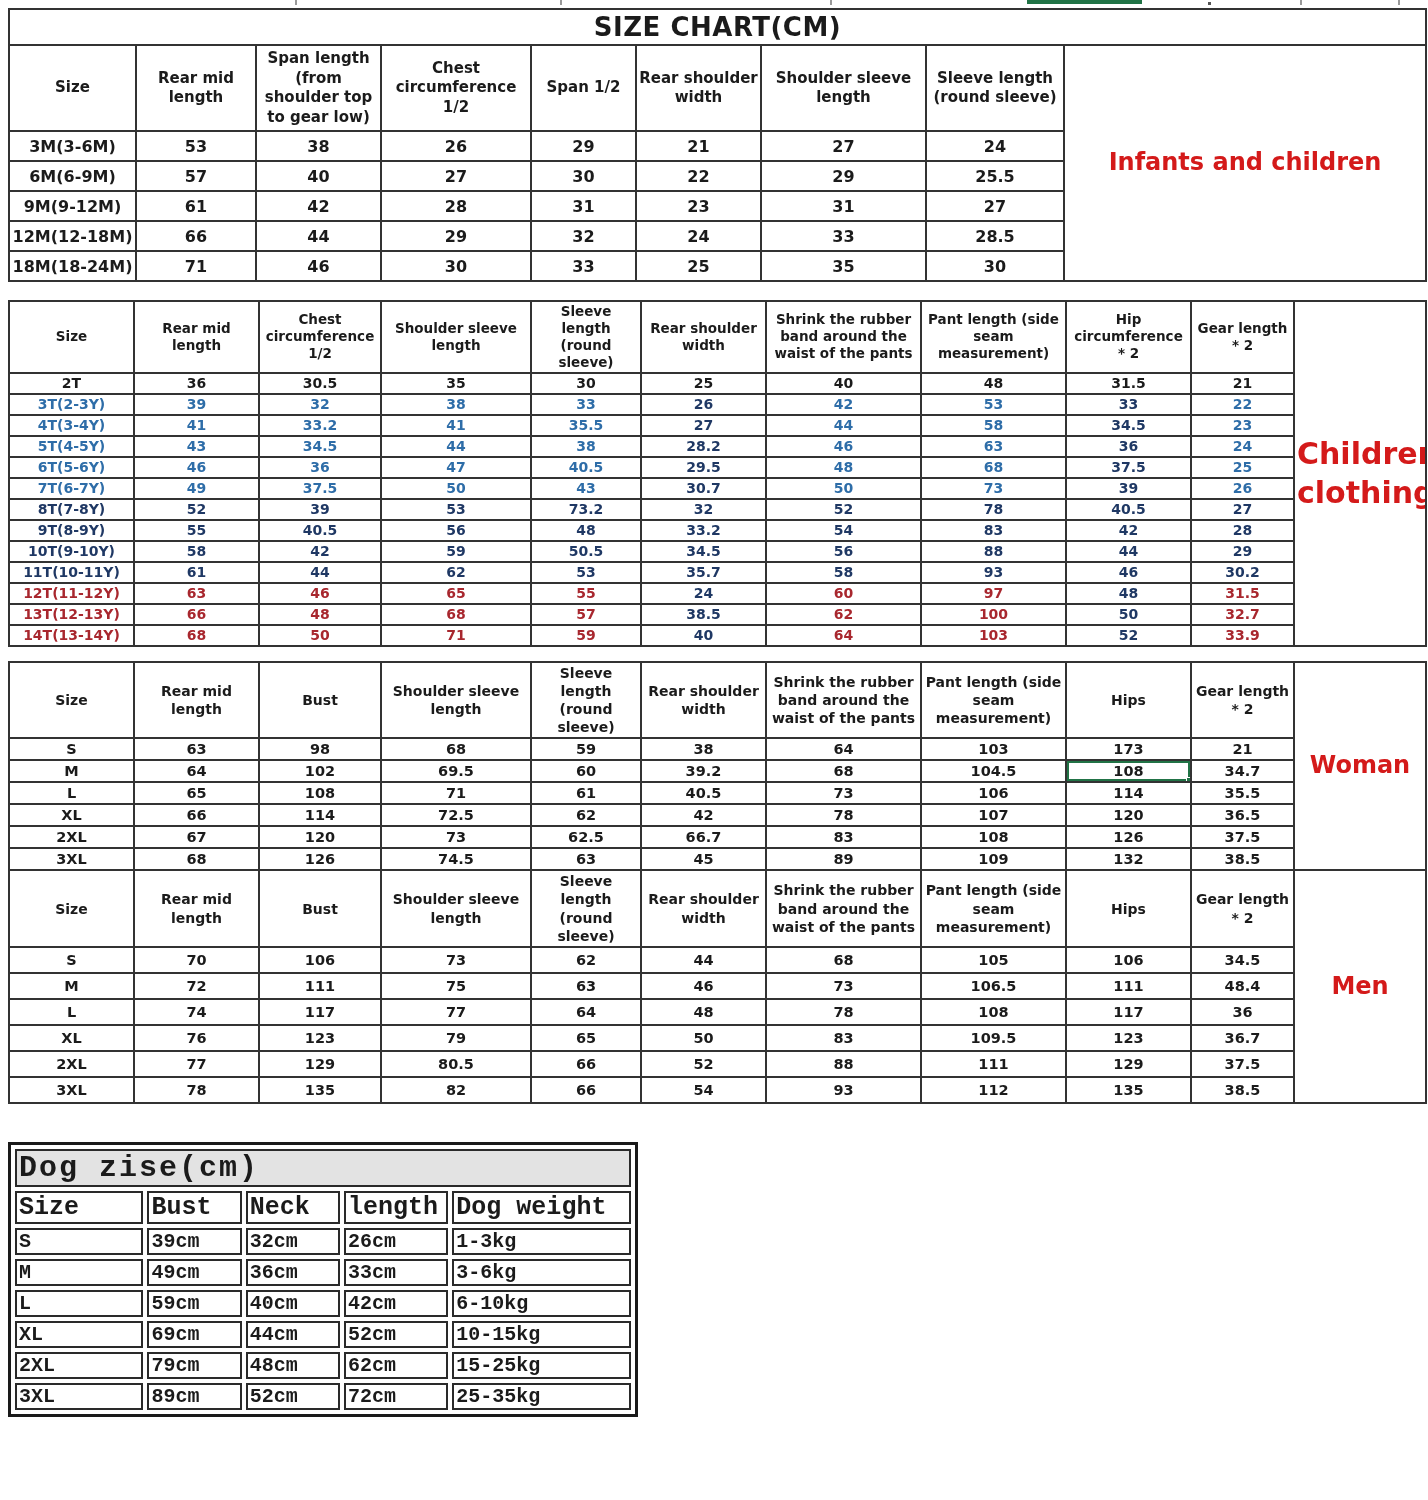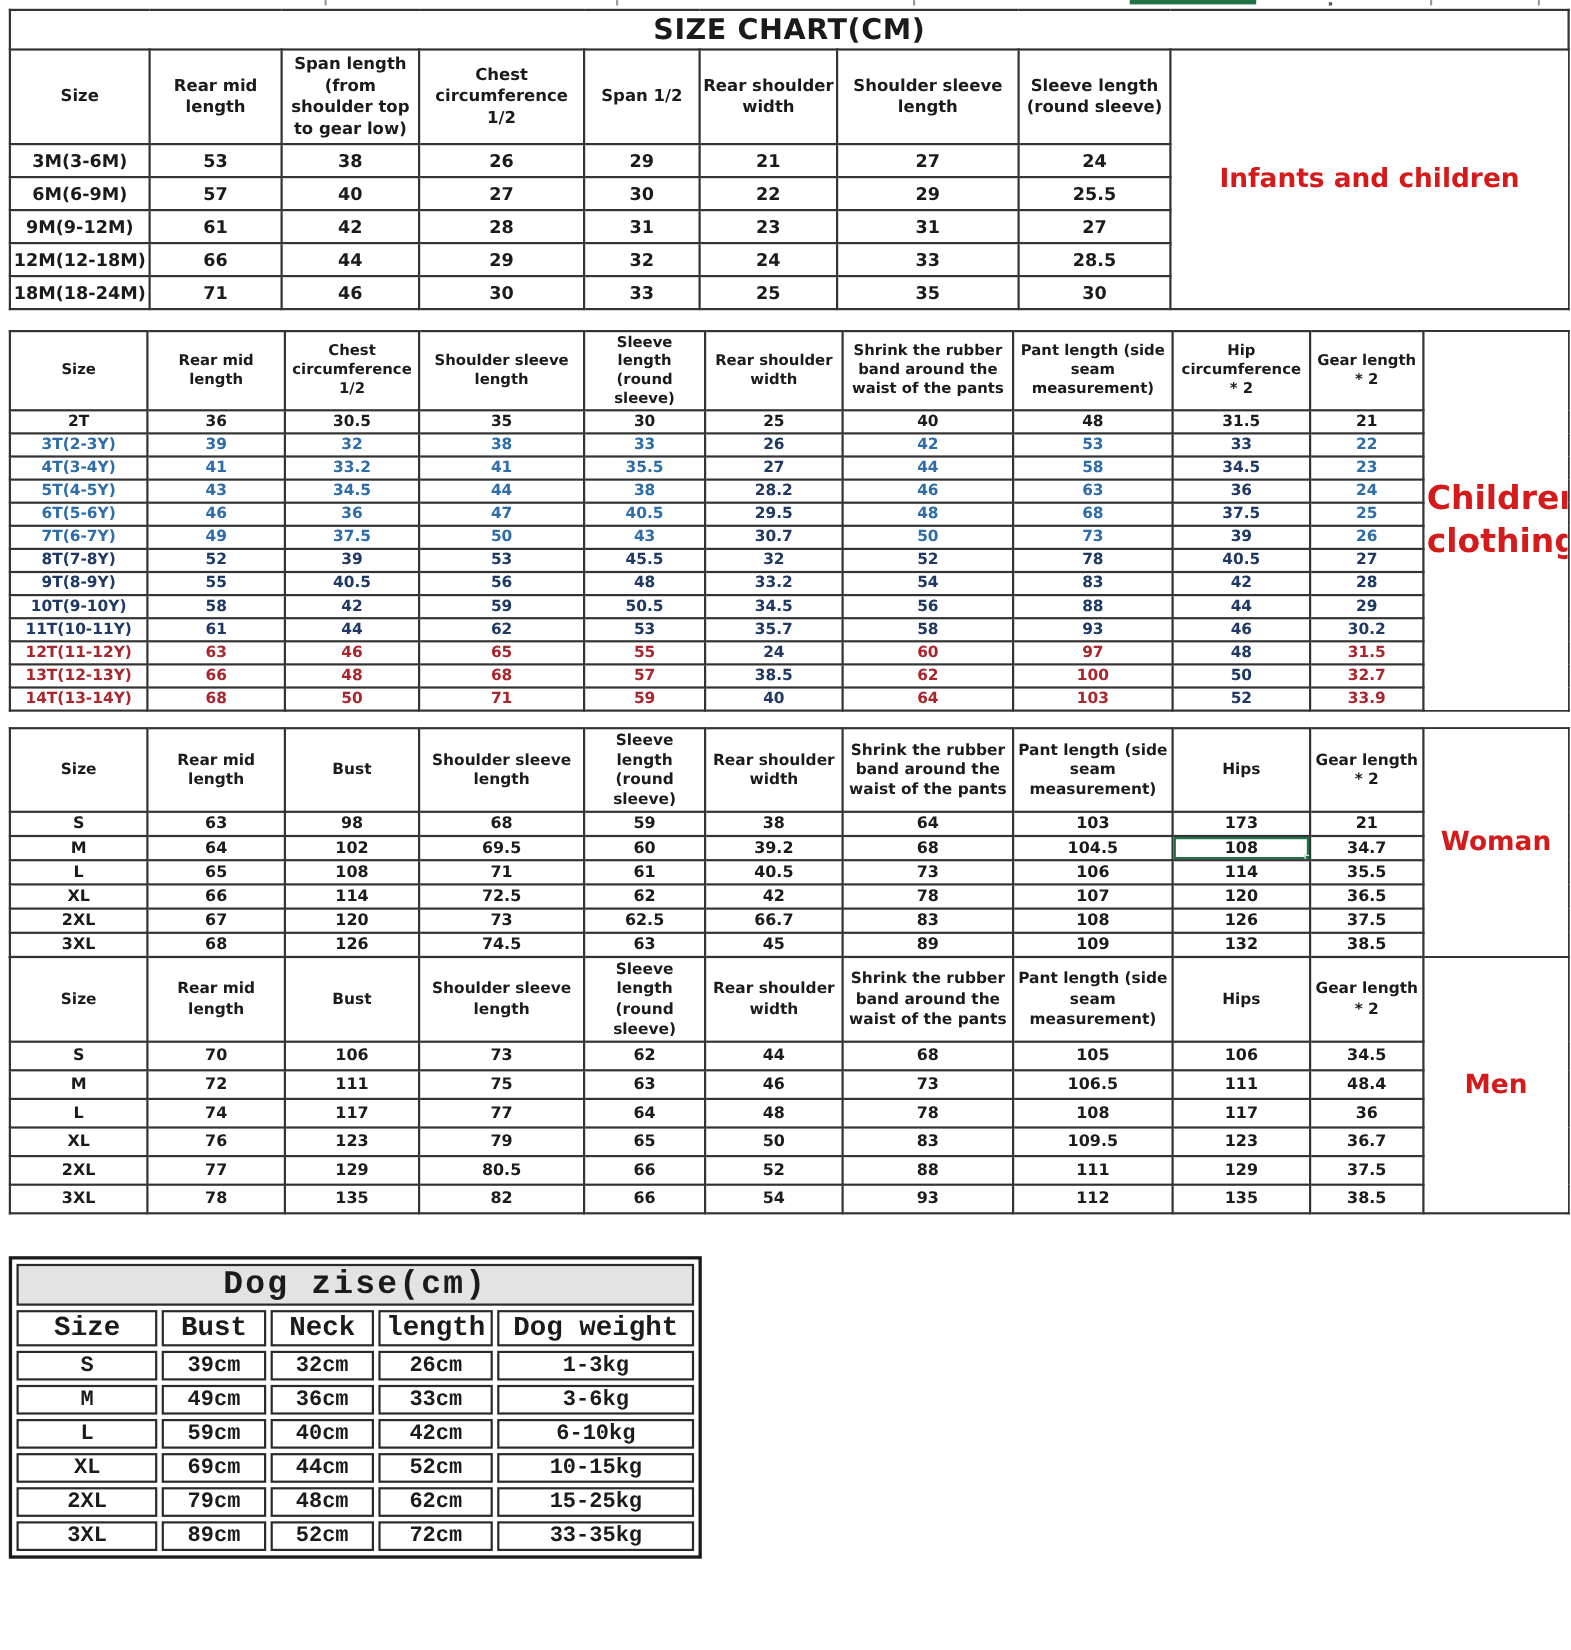--- a/index.html
+++ b/index.html
@@ -57,21 +57,21 @@
   }
 
   
   table.dog{
     margin-top:38px;width:630px;table-layout:fixed;
     border-collapse:separate;border-spacing:4px;
     border:3px solid #1a1a1a;background:#fff;
     font-family:"Liberation Mono","DejaVu Sans Mono",monospace;
   }
   table.dog td{
-    border:2px solid #2a2a2a;text-align:center;vertical-align:middle;
+    border:2px solid #2a2a2a;text-align:left;vertical-align:middle;
     font-weight:bold;padding:0 2px;
   }
   table.dog td.dog-title{height:38px;font-size:30px;background:#e3e3e3;letter-spacing:2px;}
   table.dog td.dh{height:30px;font-size:25px;}
   table.dog td.dv{height:22px;font-size:20px;}
   table.dog tr.tall td.dv{height:38px;}
 </style>
 </head>
 <body>
 
@@ -264,21 +264,21 @@
             <td class="v cb">50</td>
             <td class="v cb">73</td>
             <td class="v cn">39</td>
             <td class="v cb">26</td>
           </tr>
           <tr>
             <td class="v cn">8T(7-8Y)</td>
             <td class="v cn">52</td>
             <td class="v cn">39</td>
             <td class="v cn">53</td>
-            <td class="v cn">45.5</td>
+            <td class="v cn">73.2</td>
             <td class="v cn">32</td>
             <td class="v cn">52</td>
             <td class="v cn">78</td>
             <td class="v cn">40.5</td>
             <td class="v cn">27</td>
           </tr>
           <tr>
             <td class="v cn">9T(8-9Y)</td>
             <td class="v cn">55</td>
             <td class="v cn">40.5</td>
@@ -610,18 +610,18 @@
             <td class="dv">79cm</td>
             <td class="dv">48cm</td>
             <td class="dv">62cm</td>
             <td class="dv">15-25kg</td>
           </tr>
           <tr>
             <td class="dv">3XL</td>
             <td class="dv">89cm</td>
             <td class="dv">52cm</td>
             <td class="dv">72cm</td>
-            <td class="dv">33-35kg</td>
+            <td class="dv">25-35kg</td>
           </tr>
         </tbody>
       </table>
     </div>
 </div>
 
 </body></html>

